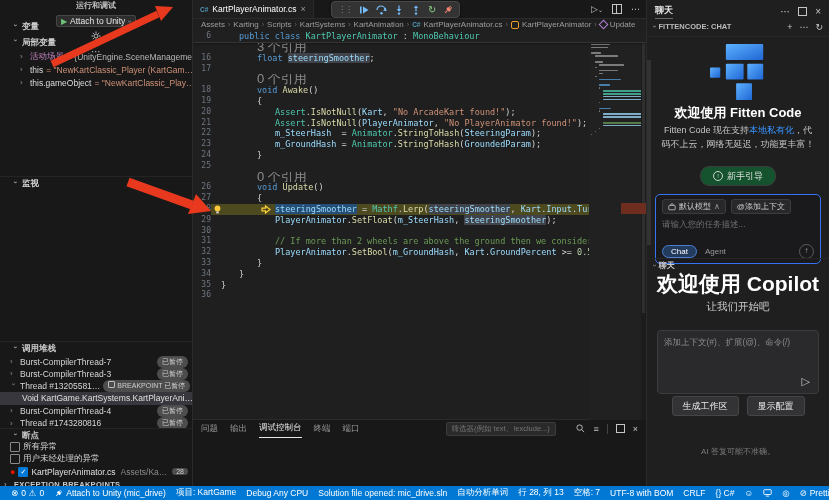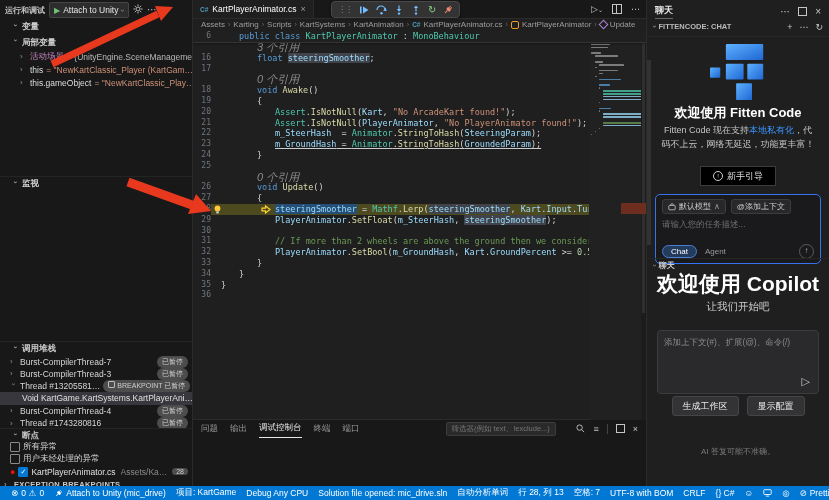--- a/index.html
+++ b/index.html
@@ -5,21 +5,21 @@
   html,body{margin:0;padding:0;}
   body{width:829px;height:500px;position:relative;overflow:hidden;background:#1f1f1f;
        font-family:"Liberation Sans","DejaVu Sans",sans-serif;color:#cccccc;
        -webkit-font-smoothing:antialiased;}
   .app{position:absolute;inset:0 0 14px 0;display:flex;}
 
   
   .sidebar{position:relative;width:192px;background:#181818;border-right:1px solid #2b2b2b;
            font-size:8.5px;flex:none;}
   .sb-top{position:absolute;top:0;left:0;right:0;height:20px;display:flex;align-items:center;
-          padding:0 5px;gap:4px;}
+          padding:0 5px;gap:4px;flex-direction:column;}
   .sb-title{font-weight:bold;color:#c5c5c5;font-size:8px;white-space:nowrap;}
   .launch{display:flex;align-items:center;gap:3px;background:#2d2d2d;border:1px solid #454545;
           border-radius:2px;height:14px;padding:0 4px;color:#e6e6e6;font-size:8.5px;white-space:nowrap;}
   .launch .play{color:#6fc276;font-size:8px;}
   .chev{color:#9a9a9a;font-size:8px;}
   .rot90{display:inline-block;transform:rotate(90deg);}
   .sb-icon{color:#bdbdbd;font-size:10px;line-height:1;cursor:default;}
   .sec-hdr{position:absolute;left:0;right:0;height:14px;display:flex;align-items:center;gap:3px;
            padding:0 12px;font-weight:bold;color:#cccccc;font-size:8.5px;border-top:1px solid #242424;}
   .sec-hdr .tw{color:#9a9a9a;font-size:8px;width:7px;}
@@ -66,21 +66,21 @@
   .ic-method{width:5px;height:5px;border:1px solid #b180d7;transform:rotate(45deg);display:inline-block;}
 
   .code-area{position:absolute;top:31px;left:0;right:0;bottom:66px;overflow:hidden;
              font-family:"DejaVu Sans Mono",monospace;font-size:8.5px;}
   .sticky{position:absolute;top:0;left:0;right:0;height:11px;background:#202020;
           border-bottom:1px solid #343434;box-shadow:0 1px 2px rgba(0,0,0,.3);z-index:3;}
   .crow{height:10.8px;line-height:10.8px;display:flex;white-space:pre;position:relative;}
   .crow.cur .lcontent{background:#4e4a1f;}
   .lnum{width:18px;flex:none;text-align:right;color:#6e7681;font-size:8px;padding-right:0;}
   .lcontent{flex:1;position:relative;padding-left:10px;overflow:hidden;}
-  .lens{color:#8c8c8c;font-size:11px;font-family:"Liberation Sans","DejaVu Sans",sans-serif;font-style:italic;}
+  .lens{color:#8c8c8c;font-size:13px;font-family:"Liberation Sans","DejaVu Sans",sans-serif;}
   .tk-kw{color:#569cd6;} .tk-ty{color:#4ec9b0;} .tk-fn{color:#dcdcaa;} .tk-var{color:#9cdcfe;}
   .tk-str{color:#ce9178;} .tk-com{color:#6a9955;} .tk-num{color:#b5cea8;} .tk-pl{color:#d4d4d4;}
   .tk-hl{background:#40444a;border-radius:1px;}
   .tk-sel{background:#264f78;}
   .bulb{position:absolute;top:1px;}
   .stmt{position:absolute;top:1px;}
   #code-lines{position:absolute;top:11px;left:0;right:0;}
   .minimap{position:absolute;top:0;bottom:0;left:396px;width:52px;background:#212121;z-index:2;}
   .mm-stroke{position:absolute;border-radius:.5px;height:1.6px;opacity:.75;}
   .mm-marker{position:absolute;left:428px;width:25px;top:172px;height:11px;background:#6e2e1f;z-index:4;}
@@ -107,22 +107,22 @@
   .fc-hdr{position:absolute;top:22px;left:0;right:0;height:14px;display:flex;align-items:flex-start;gap:3px;
           padding:0 6px;font-size:7.5px;font-weight:bold;color:#bbbbbb;border-bottom:1px solid #262626;}
   .fc-hdr .icons{margin-left:auto;display:flex;gap:7px;font-size:9px;color:#c5c5c5;font-weight:normal;}
   .fc-logo{position:absolute;top:44px;left:50%;transform:translateX(-50%);}
   .fc-welcome{position:absolute;top:104px;left:0;right:0;text-align:center;font-size:13px;
               font-weight:bold;color:#ffffff;}
   .fc-desc{position:absolute;top:124px;left:14px;right:14px;text-align:center;font-size:9px;
            line-height:1.55;color:#c5c5c5;}
   .fc-desc .lnk{color:#3794ff;}
   .fc-guide{position:absolute;top:166px;left:50%;transform:translateX(-50%);height:18px;
-            display:flex;align-items:center;gap:4px;background:#000000;border:1px solid #3c3c3c;
-            border-radius:0;padding:0 12px;font-size:9px;color:#e0e0e0;white-space:nowrap;}
+            display:flex;align-items:center;gap:4px;background:#14532d;border:1px solid #3c3c3c;
+            border-radius:9px;padding:0 12px;font-size:9px;color:#e0e0e0;white-space:nowrap;}
   .circ-i{width:8px;height:8px;border:1px solid #d0d0d0;border-radius:50%;font-size:6px;line-height:8px;
           text-align:center;color:#d0d0d0;}
   .fc-input{position:absolute;top:194px;left:8px;right:8px;height:60px;background:#1a1a1c;
             border:1px solid #3574f0;border-radius:5px;padding:4px 6px;}
   .chips{display:flex;gap:5px;align-items:flex-end;}
   .chip{display:flex;align-items:center;gap:3px;background:#28282a;border:1px solid #3c3c3c;
         border-radius:3px;height:13px;padding:0 5px;font-size:8px;color:#cccccc;white-space:nowrap;}
   .fc-ph{margin-top:5px;font-size:8.5px;color:#6f6f6f;}
   .fc-bottom{position:absolute;left:6px;right:6px;bottom:4px;display:flex;align-items:center;gap:8px;}
   .pill{border:1px solid #4a7fd4;background:#233b5c;color:#ffffff;border-radius:8px;font-size:8px;
@@ -350,21 +350,21 @@
       <div id="code-lines">
           <div class="crow"><span class="lnum"></span><span class="lcontent" style="padding-left:46px;"><span class="lens">3 个引用</span></span></div>
           <div class="crow"><span class="lnum">16</span><span class="lcontent" style="padding-left:46px;"><span class="tk-kw">float </span><span class="tk-var tk-hl">steeringSmoother</span><span class="tk-pl">;</span></span></div>
           <div class="crow"><span class="lnum">17</span><span class="lcontent" style="padding-left:46px;"></span></div>
           <div class="crow"><span class="lnum"></span><span class="lcontent" style="padding-left:46px;"><span class="lens">0 个引用</span></span></div>
           <div class="crow"><span class="lnum">18</span><span class="lcontent" style="padding-left:46px;"><span class="tk-kw">void </span><span class="tk-fn">Awake</span><span class="tk-pl">()</span></span></div>
           <div class="crow"><span class="lnum">19</span><span class="lcontent" style="padding-left:46px;"><span class="tk-pl">{</span></span></div>
           <div class="crow"><span class="lnum">20</span><span class="lcontent" style="padding-left:64px;"><span class="tk-ty">Assert</span><span class="tk-pl">.</span><span class="tk-fn">IsNotNull</span><span class="tk-pl">(</span><span class="tk-var">Kart</span><span class="tk-pl">, </span><span class="tk-str">"No ArcadeKart found!"</span><span class="tk-pl">);</span></span></div>
           <div class="crow"><span class="lnum">21</span><span class="lcontent" style="padding-left:64px;"><span class="tk-ty">Assert</span><span class="tk-pl">.</span><span class="tk-fn">IsNotNull</span><span class="tk-pl">(</span><span class="tk-var">PlayerAnimator</span><span class="tk-pl">, </span><span class="tk-str">"No PlayerAnimator found!"</span><span class="tk-pl">);</span></span></div>
           <div class="crow"><span class="lnum">22</span><span class="lcontent" style="padding-left:64px;"><span class="tk-var">m_SteerHash</span><span class="tk-pl">  = </span><span class="tk-ty">Animator</span><span class="tk-pl">.</span><span class="tk-fn">StringToHash</span><span class="tk-pl">(</span><span class="tk-var">SteeringParam</span><span class="tk-pl">);</span></span></div>
-          <div class="crow"><span class="lnum">23</span><span class="lcontent" style="padding-left:64px;text-decoration:underline;"><span class="tk-var">m_GroundHash</span><span class="tk-pl"> = </span><span class="tk-ty">Animator</span><span class="tk-pl">.</span><span class="tk-fn">StringToHash</span><span class="tk-pl">(</span><span class="tk-var">GroundedParam</span><span class="tk-pl">);</span></span></div>
+          <div class="crow"><span class="lnum">23</span><span class="lcontent" style="padding-left:64px;"><span class="tk-var">m_GroundHash</span><span class="tk-pl"> = </span><span class="tk-ty">Animator</span><span class="tk-pl">.</span><span class="tk-fn">StringToHash</span><span class="tk-pl">(</span><span class="tk-var">GroundedParam</span><span class="tk-pl">);</span></span></div>
           <div class="crow"><span class="lnum">24</span><span class="lcontent" style="padding-left:46px;"><span class="tk-pl">}</span></span></div>
           <div class="crow"><span class="lnum">25</span><span class="lcontent" style="padding-left:46px;"></span></div>
           <div class="crow"><span class="lnum"></span><span class="lcontent" style="padding-left:46px;"><span class="lens">0 个引用</span></span></div>
           <div class="crow"><span class="lnum">26</span><span class="lcontent" style="padding-left:46px;"><span class="tk-kw">void </span><span class="tk-fn">Update</span><span class="tk-pl">()</span></span></div>
           <div class="crow"><span class="lnum">27</span><span class="lcontent" style="padding-left:46px;"><span class="tk-pl">{</span></span></div>
           <div class="crow cur"><span class="lnum">28</span><span class="lcontent" style="padding-left:64px;"><svg class="bulb" style="left:2px;" width="9" height="9" viewBox="0 0 9 9">
                 <circle cx="4.5" cy="3.4" r="2.9" fill="#ffc83d"></circle>
                 <rect x="3.3" y="6.4" width="2.4" height="2" fill="#d8d8d8"></rect>
               </svg><svg class="stmt" style="left:50px;" width="10" height="9" viewBox="0 0 10 9">
                 <path d="M1 3.2 H4.5 V1 L9 4.5 L4.5 8 V5.8 H1 Z" fill="none" stroke="#ffd23a" stroke-width="1.2"></path>

